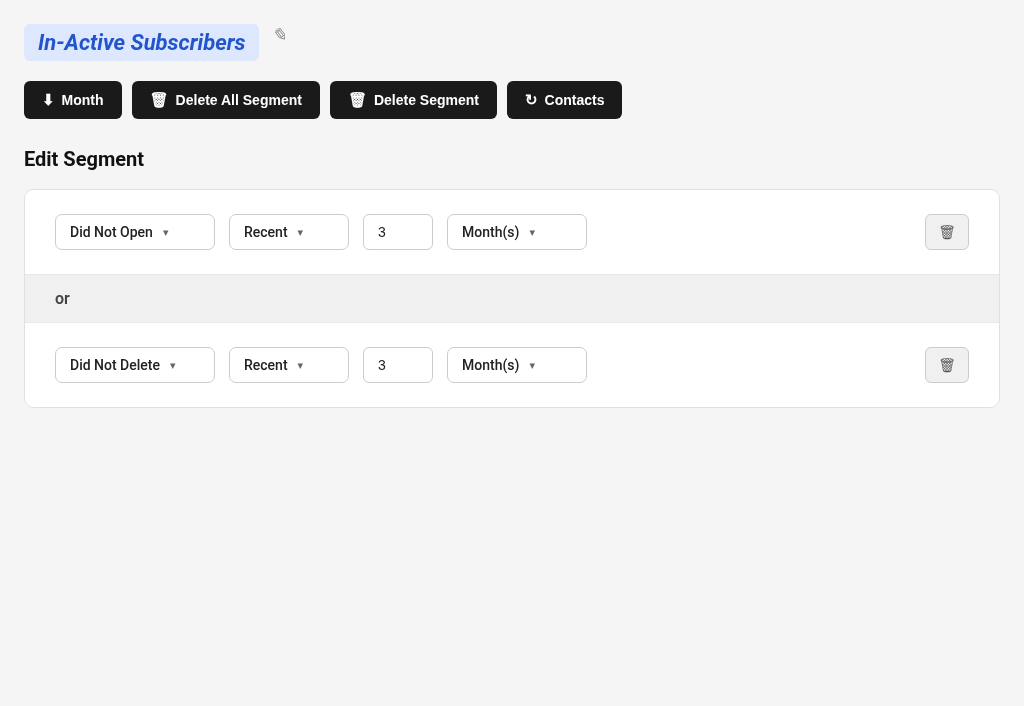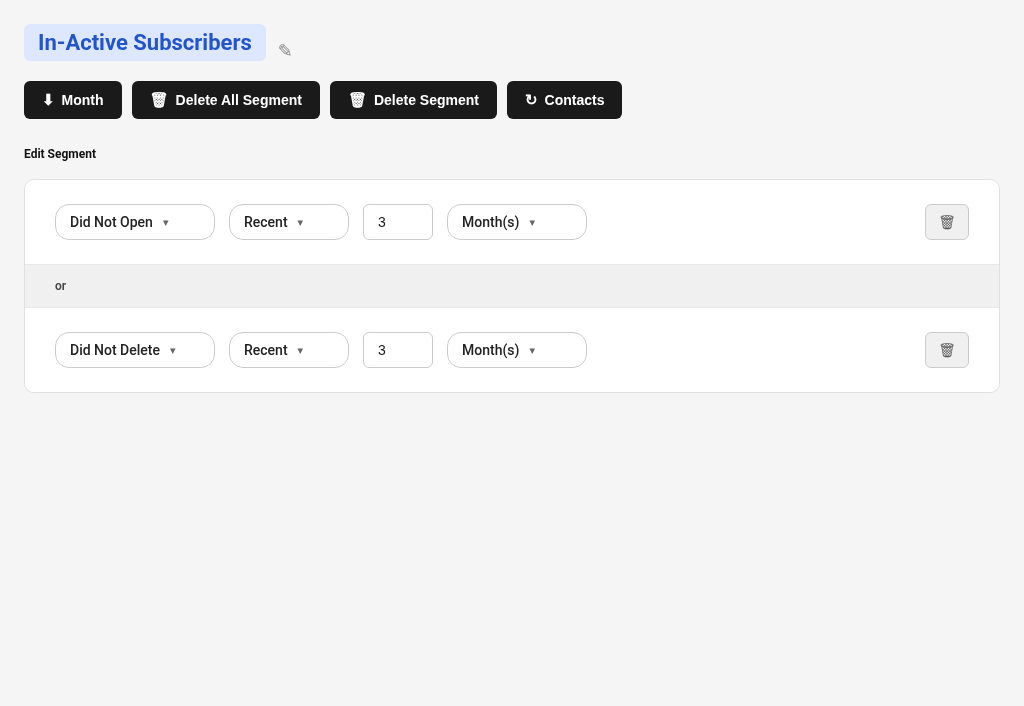--- a/index.html
+++ b/index.html
@@ -17,23 +17,24 @@
     }
 
     .page-container {
       background: #f5f5f5;
       max-width: 980px;
     }
 
     
     .page-header {
       display: flex;
-      align-items: flex-end;
+      align-items: flex-start;
       gap: 12px;
       margin-bottom: 20px;
+      font-style: italic;
     }
 
     .page-title {
       background: #dde8ff;
       color: #2255cc;
       font-size: 22px;
       font-weight: 700;
       padding: 6px 14px;
       border-radius: 6px;
     }
@@ -67,21 +68,21 @@
       cursor: pointer;
       white-space: nowrap;
     }
 
     .toolbar-btn .btn-icon {
       font-size: 15px;
     }
 
     
     .section-heading {
-      font-size: 12px;
+      font-size: 20px;
       font-weight: 700;
       color: #111;
       margin-bottom: 18px;
     }
 
     
     .segment-editor {
       background: #fff;
       border-radius: 10px;
       border: 1px solid #e0e0e0;
@@ -98,32 +99,32 @@
       border-bottom: 1px solid #e8e8e8;
     }
 
     .segment-row:last-child {
       border-bottom: none;
     }
 
     .or-separator {
       background: #f0f0f0;
       padding: 14px 30px;
-      font-size: 12px;
+      font-size: 16px;
       font-weight: 600;
       color: #444;
       border-bottom: 1px solid #e8e8e8;
     }
 
     
     .seg-select {
       display: flex;
       align-items: center;
       border: 1.5px solid #ccc;
-      border-radius: 14px;
+      border-radius: 7px;
       padding: 9px 14px;
       background: #fff;
       font-size: 14px;
       font-weight: 500;
       color: #222;
       cursor: pointer;
       gap: 8px;
       white-space: nowrap;
       user-select: none;
     }

